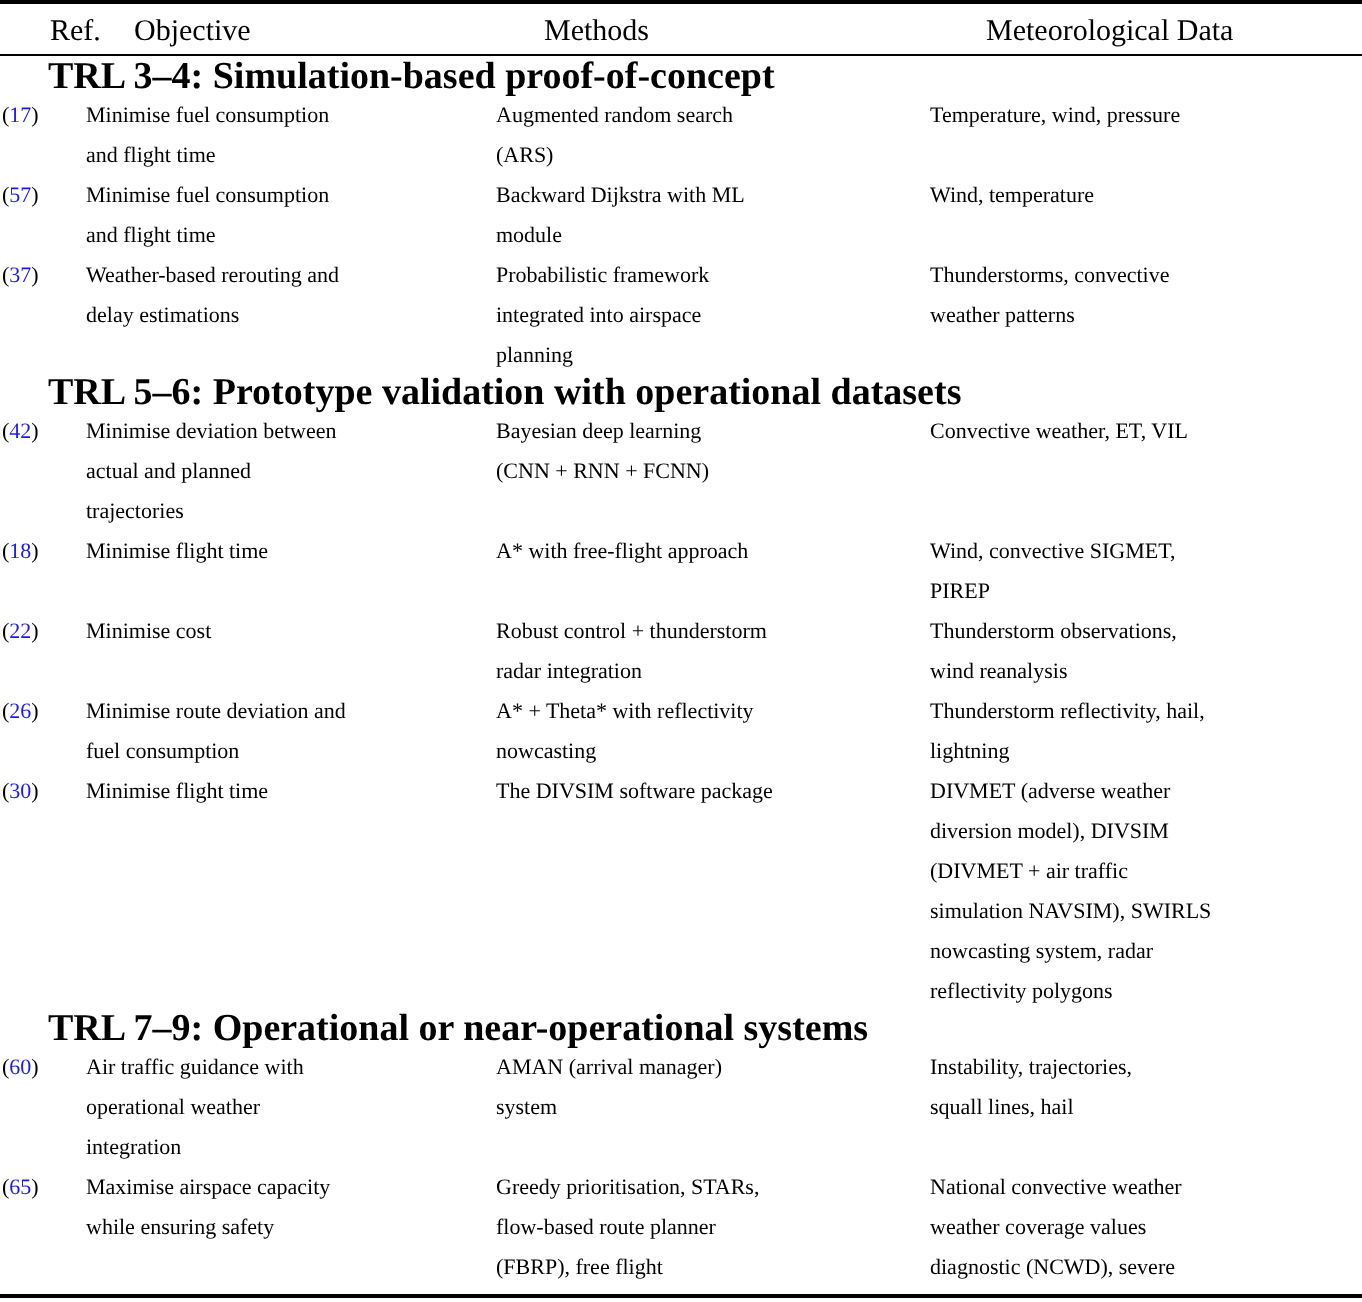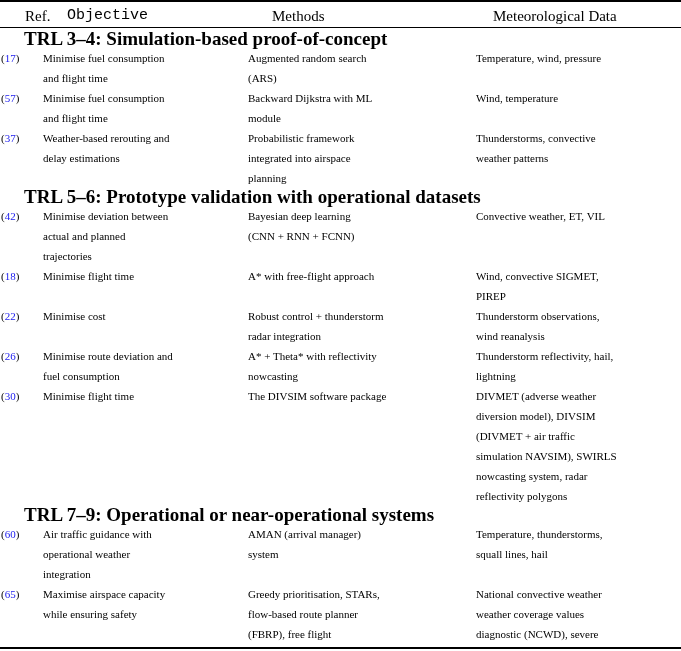--- a/index.html
+++ b/index.html
@@ -10,30 +10,30 @@
     .rule.mid { top: 27px; height: 1px; }
     .rule.bot { top: 647px; height: 2px; }
     .hdr { position: absolute; top: 7px; font-size: 15px; line-height: 18px; white-space: nowrap; padding-left: 24px; }
     .section { position: absolute; left: 1px; font-size: 19px; line-height: 18px; font-weight: bold; white-space: nowrap; margin-left: 23px; }
     .row { position: absolute; left: 0; width: 681px; }
     .cell { position: absolute; top: 0; font-size: 11px; line-height: 20px; white-space: nowrap; }
     .ref { left: 1px; color: #1a1aee; }
     .ref .paren { color: #000; }
     .obj { left: 43px; }
     .meth { left: 248px; }
-    .met { left: 476px; }
+    .met { left: 465px; }
     .line { display: block; }
   </style>
 </head>
 <body>
 
 <div class="rule top"></div>
 
 <div class="hdr" style="left:1px;">Ref.</div>
-<div class="hdr" style="left:43px;font-family:Liberation Mono, monospace;">Objective</div>
+<div class="hdr" style="left:43px;">Objective</div>
 <div class="hdr" style="left:248px;">Methods</div>
 <div class="hdr" style="left:469px;">Meteorological Data</div>
 
 <div class="rule mid"></div>
 
 <div id="table-body">
     <div class="section" style="top: 30px;">TRL 3–4: Simulation-based proof-of-concept</div>
     <div class="row" style="top: 48px;">
       <span class="cell ref"><span class="paren">(</span><span>17</span><span class="paren">)</span></span>
       <div class="cell obj">
@@ -159,21 +159,21 @@
       <div class="cell obj">
         <span class="line">Air traffic guidance with</span>
         <span class="line">operational weather</span>
         <span class="line">integration</span>
       </div>
       <div class="cell meth">
         <span class="line">AMAN (arrival manager)</span>
         <span class="line">system</span>
       </div>
       <div class="cell met">
-        <span class="line">Temperature, thunderstorms,</span>
+        <span class="line">Instability, trajectories,</span>
         <span class="line">squall lines, hail</span>
       </div>
     </div>
     <div class="row" style="top: 584px;">
       <span class="cell ref"><span class="paren">(</span><span>65</span><span class="paren">)</span></span>
       <div class="cell obj">
         <span class="line">Maximise airspace capacity</span>
         <span class="line">while ensuring safety</span>
       </div>
       <div class="cell meth">

